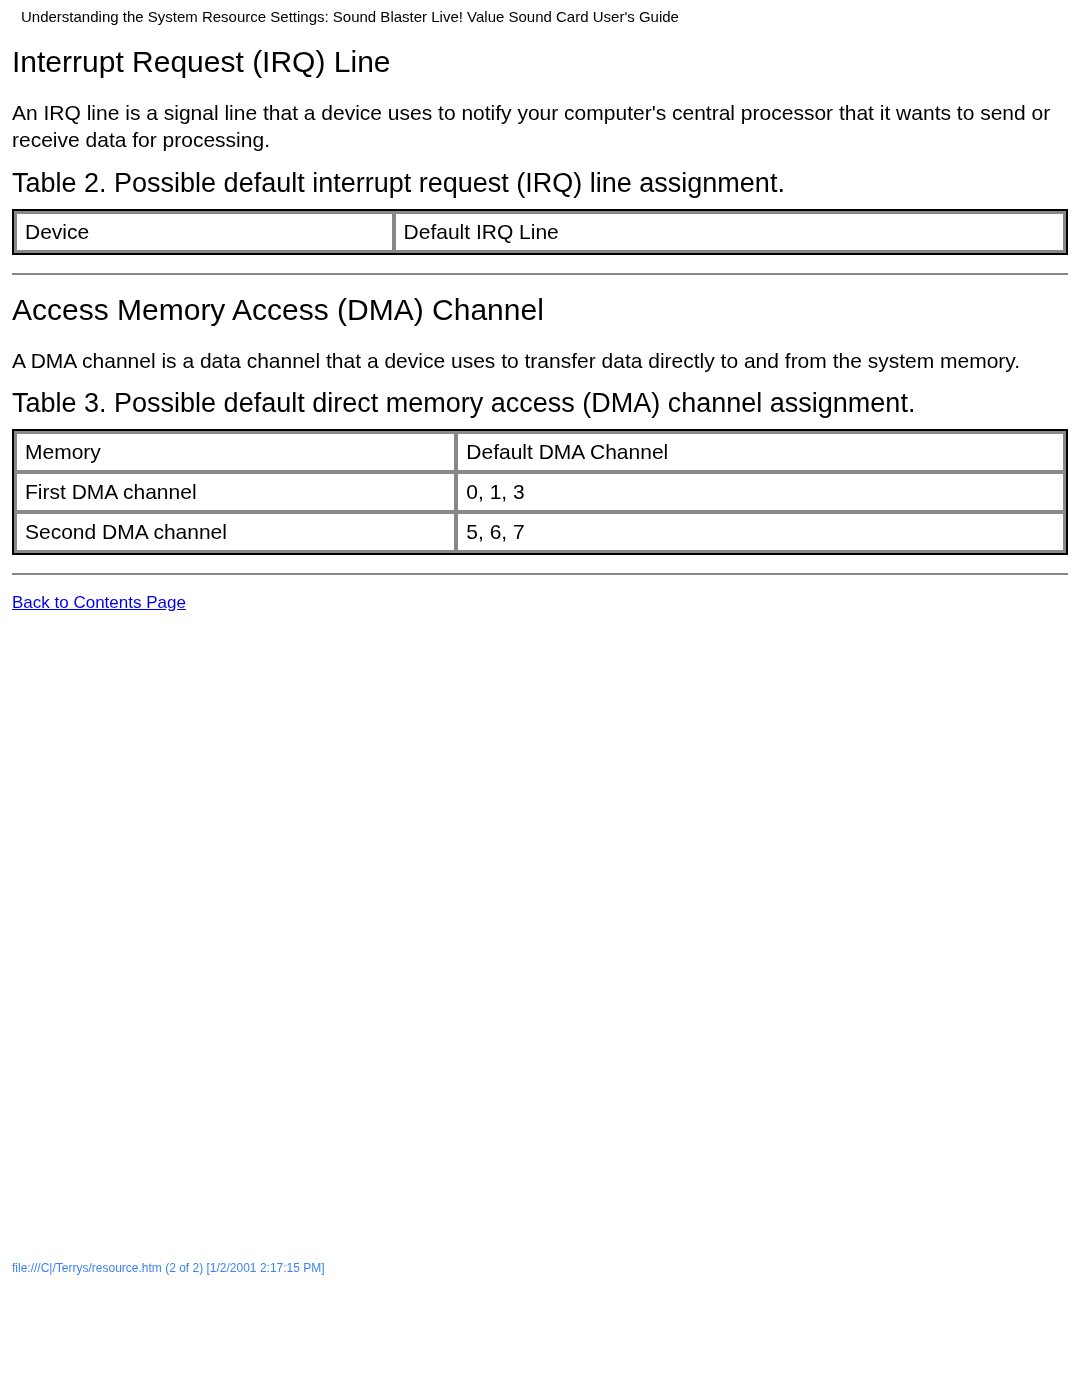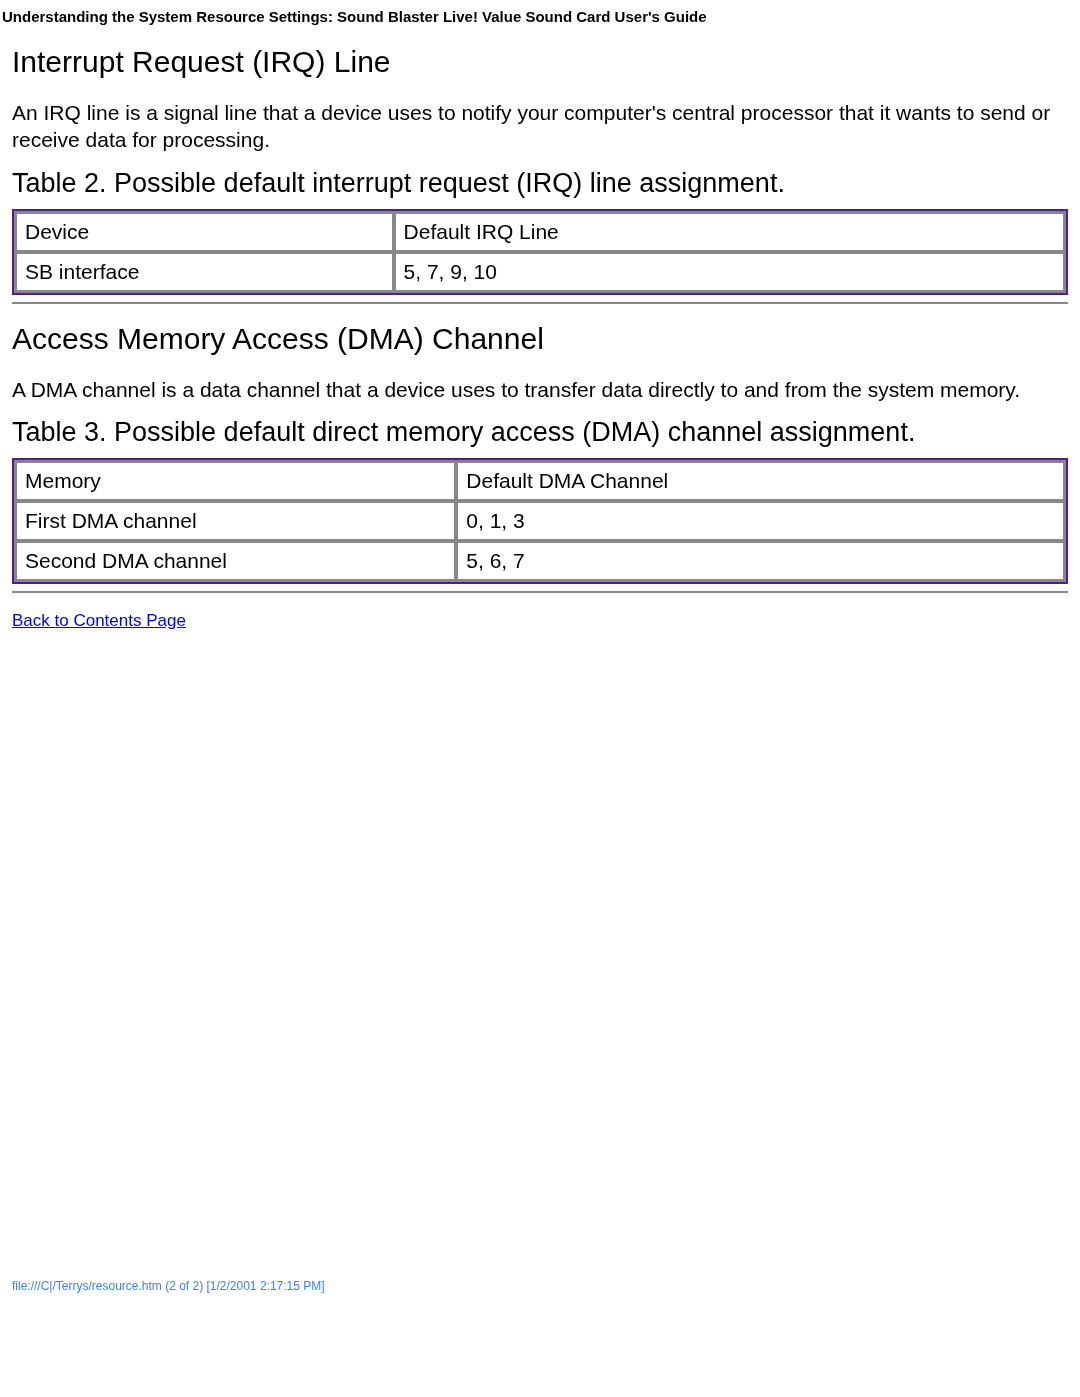--- a/index.html
+++ b/index.html
@@ -9,45 +9,44 @@
     font-family: Arial, Helvetica, sans-serif;
     color: #000;
     width: 1080px;
   }
   .page {
     padding: 0 12px 8px 12px;
     box-sizing: border-box;
   }
   .doc-header {
     font-size: 15px;
-    padding: 8px 18px 6px 2px;
+    padding: 8px 18px 6px 21px;
     color: #000;
-    font-weight: bold;
   }
   h2.section-title {
     font-weight: 400;
     font-size: 30px;
     margin: 14px 0 20px 0;
   }
   p.body-text {
     font-size: 21px;
     line-height: 1.3;
     margin: 0 0 14px 0;
   }
   p.table-caption {
     font-size: 27px;
     margin: 0 0 10px 0;
   }
   table.data {
     border-collapse: separate;
     border-spacing: 2px;
     width: 100%;
-    border: 2px solid #4c1d95;
+    border: 2px solid #000000;
     background: #888;
-    margin-bottom: 7px;
+    margin-bottom: 18px;
   }
   table.data td {
     background: #fff;
     border: 1px solid #888;
     font-size: 21px;
     padding: 6px 8px;
     vertical-align: top;
   }
   
   table.irq td:first-child { width: 36%; }
@@ -82,24 +81,20 @@
   <h2 class="section-title">Interrupt Request (IRQ) Line</h2>
   <p class="body-text">An IRQ line is a signal line that a device uses to notify your computer's central processor that it wants to send or receive data for processing.</p>
   <p class="table-caption">Table 2. Possible default interrupt request (IRQ) line assignment.</p>
 
   <table class="data irq">
     <tbody>
         <tr>
       <td>Device</td>
       <td>Default IRQ Line</td>
     </tr>
-    <tr>
-      <td>SB interface</td>
-      <td>5, 7, 9, 10</td>
-    </tr>
   </tbody>
     </table>
 
   <hr class="rule">
 
   
   <h2 class="section-title">Access Memory Access (DMA) Channel</h2>
   <p class="body-text">A DMA channel is a data channel that a device uses to transfer data directly to and from the system memory.</p>
   <p class="table-caption">Table 3. Possible default direct memory access (DMA) channel assignment.</p>
 

